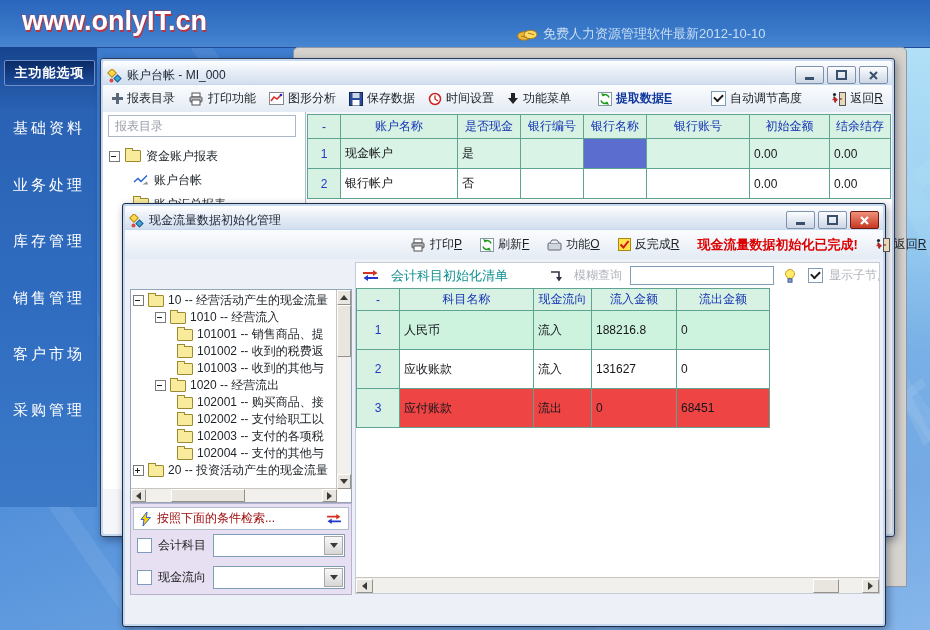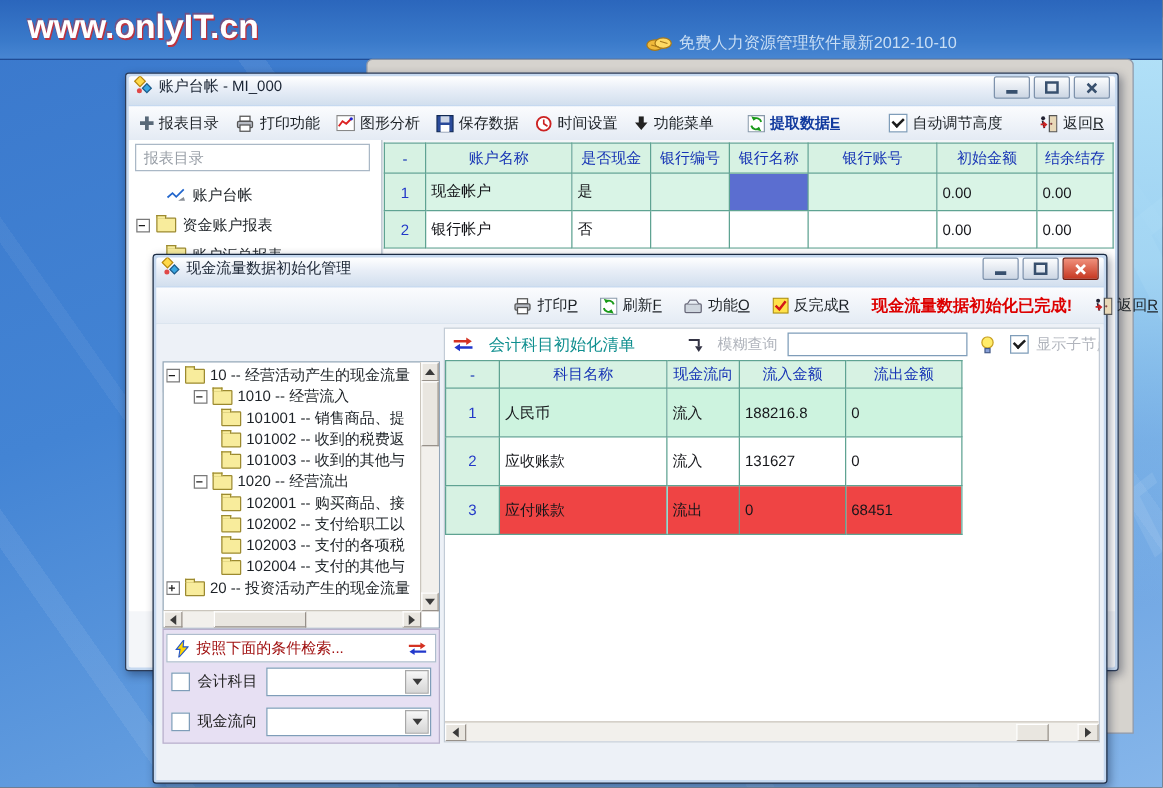--- a/index.html
+++ b/index.html
@@ -31,21 +31,21 @@
     background:linear-gradient(180deg,#0a2a66,#1d4d9c);border:1px solid #6f8fc8;border-radius:2px;}
   .side-item{left:13px;color:#fff;font-size:15px;letter-spacing:3px;cursor:default;}
 
   
   .mdi{left:293px;top:47px;width:612px;height:538px;z-index:1;background:#d6d3ce;
        border:1px solid #8e98a8;border-radius:5px 5px 0 0;}
 
   
   .win{position:absolute;background:#c6d9f0;border:1px solid #2c3c58;border-radius:3px;
        box-shadow:2px 3px 8px rgba(5,15,40,.4);}
-  .tb{position:absolute;left:2px;right:2px;top:2px;height:23px;display:flex;align-items:flex-start;
+  .tb{position:absolute;left:2px;right:2px;top:2px;height:23px;display:flex;align-items:flex-end;
       padding:0 4px;background:linear-gradient(180deg,#ffffff,#e8eef7 45%,#d2dfee);
       border-radius:2px 2px 0 0;}
   .tb-title{flex:1;font-size:12px;color:#1a2433;margin-left:5px;white-space:nowrap;overflow:hidden;}
   .wbtn{width:27px;height:16px;border:1px solid #7e92ac;border-radius:2px;margin-left:3px;
         background:linear-gradient(180deg,#fcfdfe,#ccd6e4);display:flex;align-items:center;justify-content:center;flex:none;}
   .wbtn.red{background:linear-gradient(180deg,#f0907c,#c63822);border-color:#6e1a0e;}
   .gly-min{width:9px;height:3px;background:#38506e;margin-top:6px;}
   .gly-max{width:7px;height:6px;border:2px solid #38506e;}
 
   .toolbar{position:absolute;left:2px;right:2px;display:flex;align-items:center;font-size:12px;color:#1c2126;
@@ -116,20 +116,29 @@
     <div class="abs promo">
       <svg width="23" height="15" viewBox="0 0 23 15">
         <ellipse cx="8" cy="9" rx="6.5" ry="4.2" fill="#f0b93a" stroke="#a87818"></ellipse>
         <ellipse cx="14.5" cy="7.5" rx="6.5" ry="4.2" fill="#ffd964" stroke="#a87818"></ellipse>
         <path d="M5 9 l6 1.6 M12 6 l6 1.8" stroke="#a87818" fill="none"></path>
       </svg>
       <span>免费人力资源管理软件最新2012-10-10</span>
     </div>
   </div>
 
+  <div class="abs sidebar">
+    <div class="abs side-hd">主功能选项</div>
+    <div class="abs side-item" style="top:72px;">基础资料</div>
+    <div class="abs side-item" style="top:129px;">业务处理</div>
+    <div class="abs side-item" style="top:185px;">库存管理</div>
+    <div class="abs side-item" style="top:242px;">销售管理</div>
+    <div class="abs side-item" style="top:298px;">客户市场</div>
+    <div class="abs side-item" style="top:354px;">采购管理</div>
+  </div>
 
   <div class="abs mdi"></div>
 
   <div class="win" style="left:100px;top:58px;width:793px;height:477px;z-index:3;">
     <div class="tb">
       <svg width="15" height="15" viewBox="0 0 15 15">
         <rect x="2" y="1" width="6" height="6" transform="rotate(45 5 4)" fill="#ffd94a" stroke="#b8860b"></rect>
         <rect x="8" y="7" width="5" height="5" transform="rotate(45 10.5 9.5)" fill="#3aa6e0" stroke="#1a5a8a"></rect>
         <circle cx="4.5" cy="11.5" r="2" fill="#e04848"></circle>
       </svg>
@@ -215,31 +224,31 @@
           </svg>
         <span><span>返回</span><span class="hk">R</span></span>
       </span>
     </div>
 
     <div class="abs" style="left:2px;right:2px;top:53px;bottom:2px;background:#f4f6f9;overflow:hidden;border-radius:0 0 2px 2px;">
 
       <div class="abs" style="left:0;top:0;width:202px;height:377px;background:#fff;border-right:1px solid #b0bcc8;">
         <div class="abs" style="left:5px;top:3px;width:180px;height:20px;border:1px solid #aab8c6;color:#9aa0a8;font-size:12px;line-height:20px;padding-left:6px;">报表目录</div>
         <div class="abs" style="left:6px;top:32px;right:2px;">
+          <div class="t1row">
+            <span class="exp"></span>
+            <span class="folder"></span>
+            <span>资金账户报表</span>
+          </div>
           <div class="t1row" style="padding-left:24px;">
             <svg width="16" height="12" viewBox="0 0 16 12">
               <path d="M1 8 L5 4.5 L8 7.5 L14 1.5" stroke="#2266cc" stroke-width="1.4" fill="none"></path>
               <path d="M9.5 10.5 l4.5 -3 l1 3 z" fill="#8a8f96"></path>
               </svg>
             <span>账户台帐</span>
-          </div>
-          <div class="t1row">
-            <span class="exp"></span>
-            <span class="folder"></span>
-            <span>资金账户报表</span>
           </div>
           <div class="t1row" style="padding-left:24px;">
             <span class="folder"></span>
             <span>账户汇总报表</span>
           </div>
           <div class="t1row" style="padding-left:24px;">
             <span class="folder"></span>
             <span>账户流水账表</span>
           </div>
         </div>

